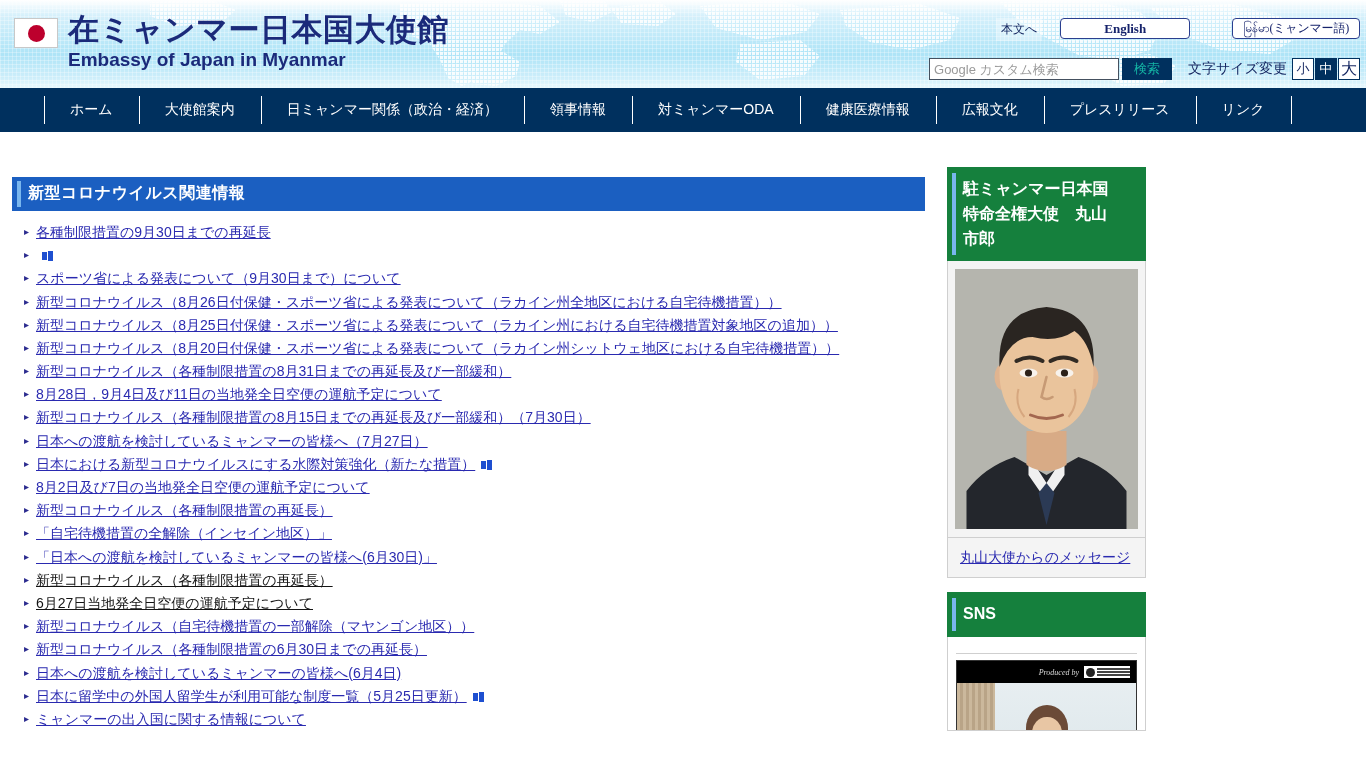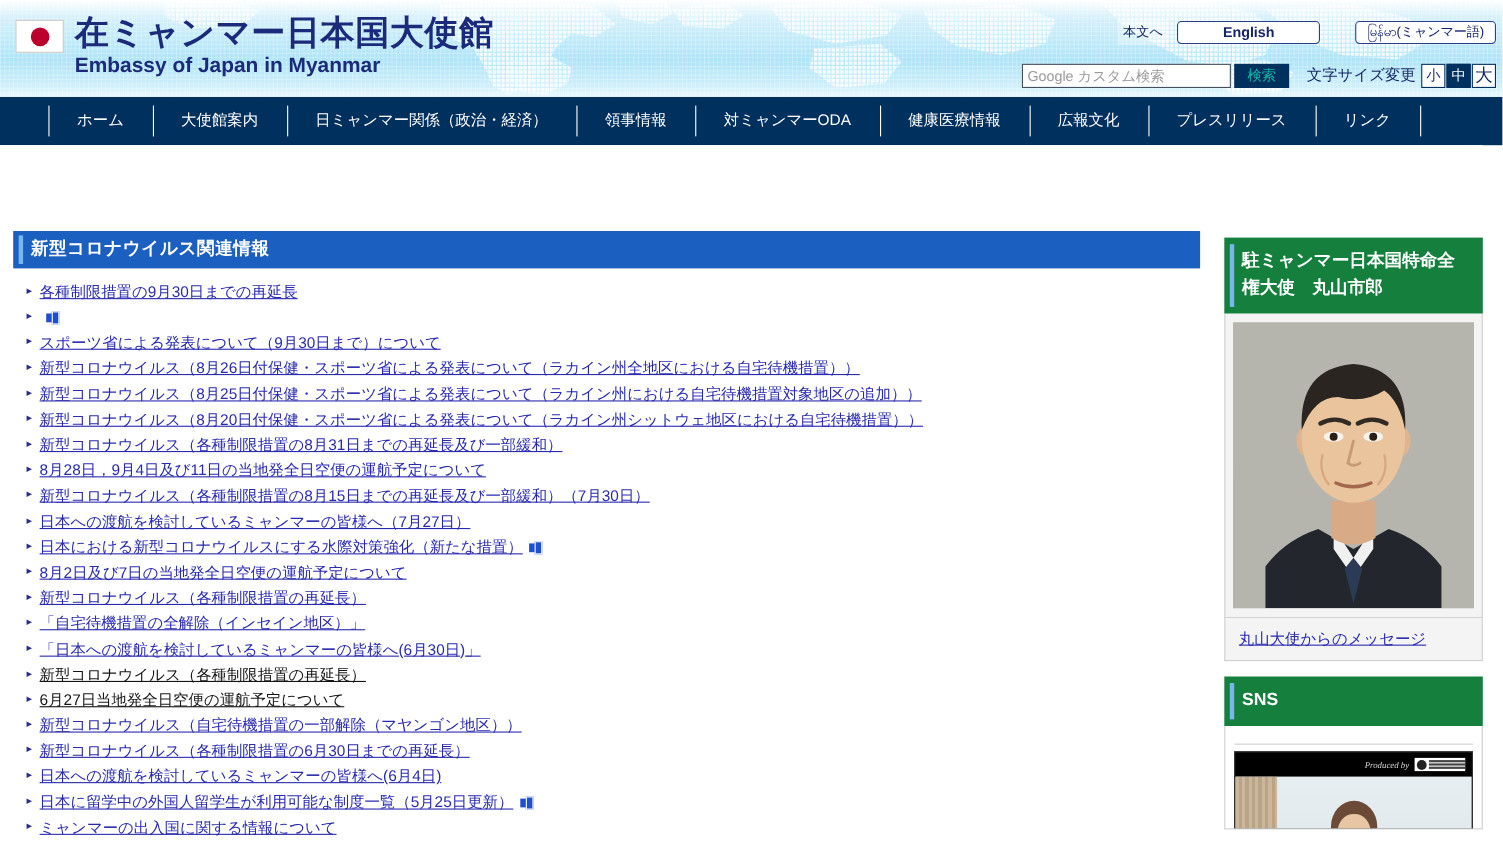--- a/index.html
+++ b/index.html
@@ -69,21 +69,21 @@
     color: #1b2a7a;
     line-height: 1.2;
     margin-top: 1px;
     white-space: nowrap;
   }
 
   
   .lang-row {
     position: absolute;
     right: 6px; top: 18px;
-    display: flex; align-items: center; gap: 8px;
+    display: flex; align-items: flex-start; gap: 18px; font-family: Liberation Serif, serif;
   }
   .skip-link {
     font-size: 12px;
     color: #11235e;
     padding: 3px 5px;
     background: rgba(255,255,255,0.35);
     text-decoration: none;
     white-space: nowrap;
   }
   .lang-btn {
@@ -186,23 +186,23 @@
   .nav-end::before {
     content: "";
     position: absolute;
     left: 0; top: 8px; bottom: 8px;
     width: 1px; background: #ffffff;
   }
 
   
   .page {
     display: flex;
-    width: 1348px;
+    width: 1146px;
     height: 636px;
-    align-items: flex-end;
+    align-items: center;
     background: #ffffff;
   }
   .main-col {
     width: 1116px;
     padding: 12px 0 0 12px;
   }
   .side-col {
     width: 238px;
     margin-left: 12px;
     padding-top: 12px;

